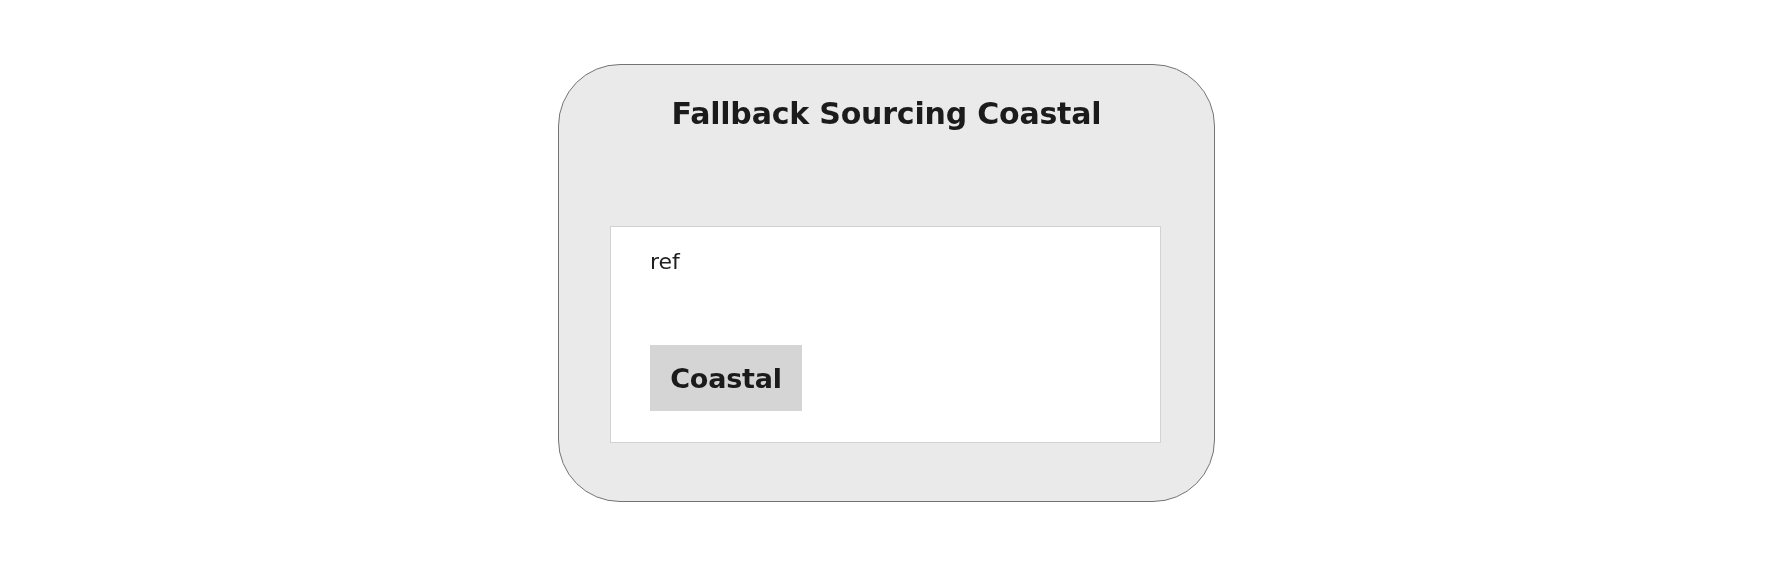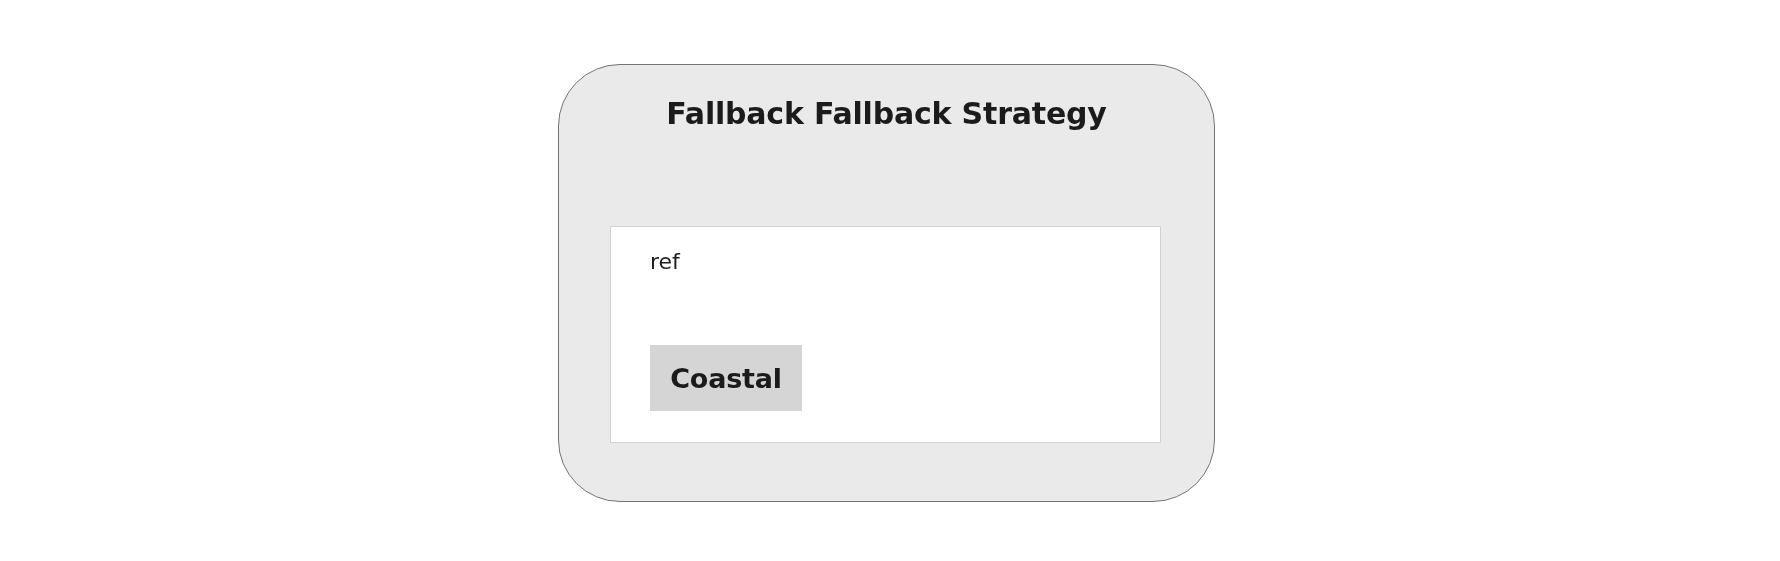--- a/index.html
+++ b/index.html
@@ -102,21 +102,21 @@
     white-space: nowrap;
   }
 </style>
 </head>
 <body>
 
 <div id="canvas">
 
   <div class="card">
 
-    <div class="card-title">Fallback Fallback Strategy</div>
+    <div class="card-title">Fallback Sourcing Coastal</div>
 
     <div class="inner-panel">
 
       <div class="field-label">ref</div>
 
       <div class="value-chip">
         <span class="value-chip-label">Coastal</span>
       </div>
 
     </div>

